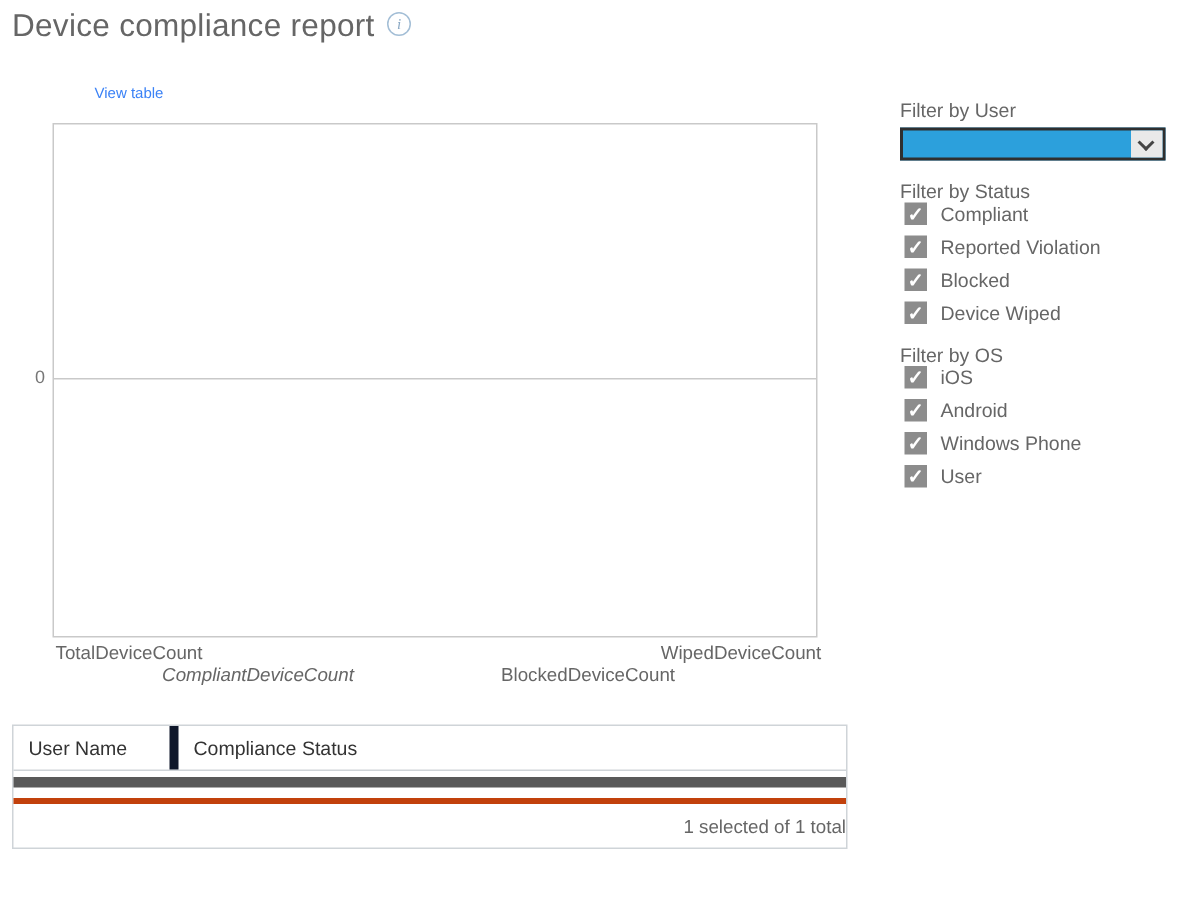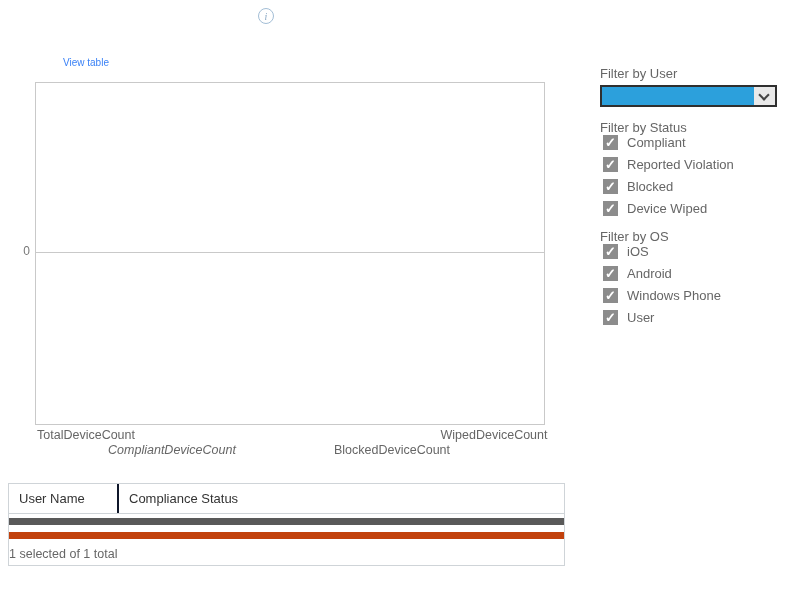--- a/index.html
+++ b/index.html
@@ -54,33 +54,34 @@
     flex:0 0 15px; }
   .check-label { margin-left:9px; font-size:13px; color:#666; white-space:nowrap; }
   .cr-s0 { top:135px; } .cr-s1 { top:157px; } .cr-s2 { top:179px; } .cr-s3 { top:201px; }
   .cr-o0 { top:244px; } .cr-o1 { top:266px; } .cr-o2 { top:288px; } .cr-o3 { top:310px; }
 
   
   .device-table { position:absolute; left:8px; top:483px; width:557px; height:83px;
     border:1px solid #cfd4d8; background:#fff; }
   .thead { display:flex; height:30px; border-bottom:1px solid #cfd4d8; }
   .th { font-size:13px; color:#333; line-height:29px; padding-left:10px;
-    border-right:2px solid #0f172a; white-space:nowrap; overflow:hidden; }
+    border-right:6px solid #0f172a; white-space:nowrap; overflow:hidden; }
   .th:last-child { border-right:none; }
   .c0 { width:110px; } .c1 { width:112px; } .c2 { width:103px; }
   .c3 { width:121px; } .c4 { flex:1; }
   .selected-row { margin-top:4px; height:7px; background:#595959; cursor:pointer; }
-  .table-footer { margin-top:7px; border-top:7px solid #c2410c; height:20px;
-    text-align:left; font-size:12.5px; color:#666; line-height:31px; }
+  .table-footer { margin-top:7px; border-top:4px solid #c2410c; height:20px;
+    text-align:right; font-size:12.5px; color:#666; line-height:31px; }
 </style>
 </head>
 <body>
 
 <div class="page">
 
+  <div class="page-title">Device compliance report</div>
   <div class="info-icon">i</div>
 
   <div class="view-table-link">View table</div>
 
   <div class="chart-box">
     <div class="zero-line"></div>
   </div>
   <div class="y-tick-0">0</div>
 
   <div class="x-label xl-0">TotalDeviceCount</div>

